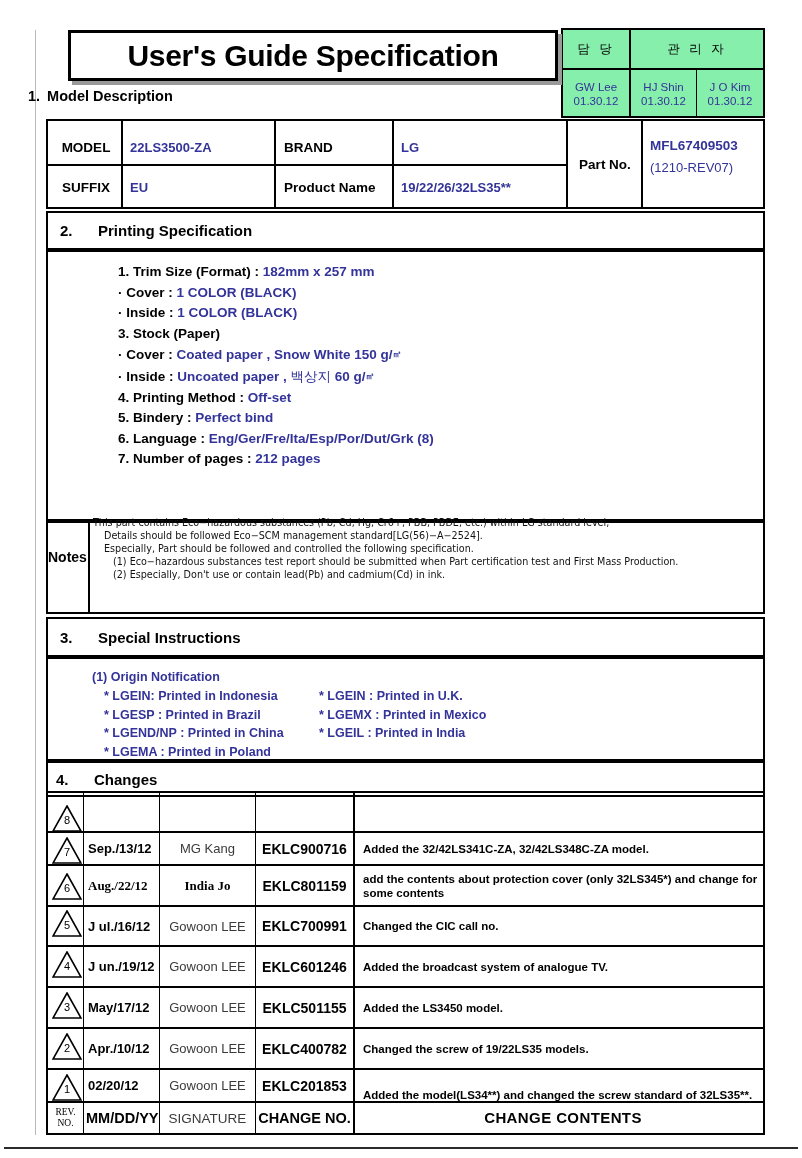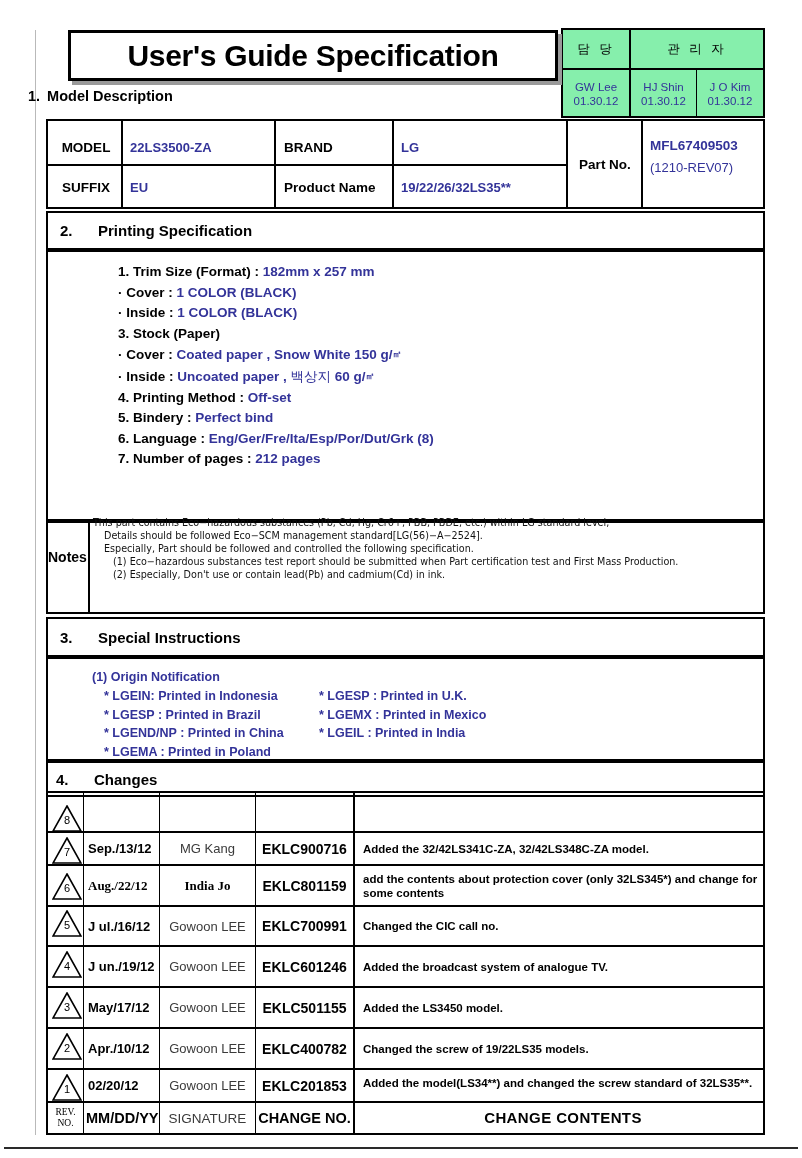--- a/index.html
+++ b/index.html
@@ -252,21 +252,21 @@
   <div class="sec-head" style="left:60px;top:617px;height:40px;">
     <span class="n">3.</span>
       <span>Special Instructions</span>
   </div>
 
   <div class="bx" style="left:46px;top:657px;width:719px;height:104px;"></div>
   <div class="si-body">
     <div class="head">(1) Origin Notification</div>
     <div class="r si-ind">
       <span class="c1">* LGEIN: Printed in Indonesia</span>
-      <span>* LGESP : Printed in U.K.</span>
+      <span>* LGEIN : Printed in U.K.</span>
     </div>
     <div class="r si-ind">
       <span class="c1">* LGESP : Printed in Brazil</span>
       <span>* LGEMX : Printed in Mexico</span>
     </div>
     <div class="r si-ind">
       <span class="c1">* LGEND/NP : Printed in China</span>
       <span>* LGEIL : Printed in India</span>
     </div>
     <div class="r si-ind">
@@ -379,21 +379,21 @@
           </svg>
         <span style="position:absolute;left:0;top:9px;width:30px;text-align:center;font-size:11px;">2</span>
       </div>
     </div>
 
     <div class="ch-row" style="height:33px;border-bottom:2px solid #000;overflow:hidden;">
       <div class="ch-c c-rev vsep"></div>
       <div class="ch-c c-date vsep">02/20/12</div>
       <div class="ch-c c-sign vsep">Gowoon LEE</div>
       <div class="ch-c c-no vsep-h">EKLC201853</div>
-      <div class="ch-c c-cont" style="align-items:flex-start;padding-top:6px;">Added the model(LS34**) and changed the screw standard of 32LS35**.</div>
+      <div class="ch-c c-cont" style="align-items:flex-start;padding-top:18px;">Added the model(LS34**) and changed the screw standard of 32LS35**.</div>
       <div class="tri" style="top:4px;">
         <svg width="30" height="27" viewBox="0 0 30 27">
             <polygon points="15,1 29,26 1,26" fill="none" stroke="#000" stroke-width="1.6"></polygon>
           </svg>
         <span style="position:absolute;left:0;top:9px;width:30px;text-align:center;font-size:11px;">1</span>
       </div>
     </div>
 
     <div class="ch-row ch-foot" style="height:30px;">
       <div class="ch-c c-rev vsep" style="flex-direction:column;justify-content:center;">

